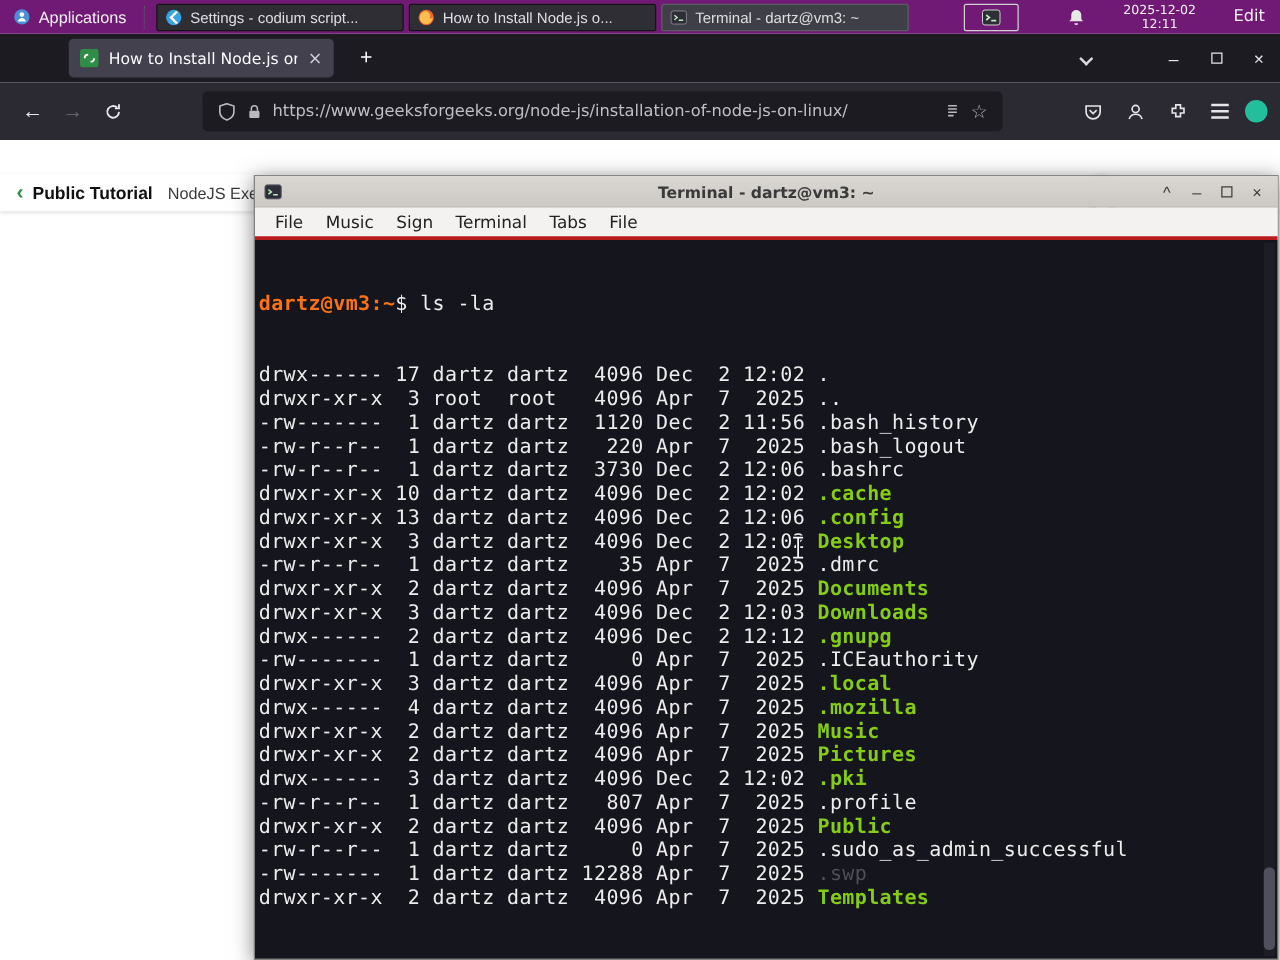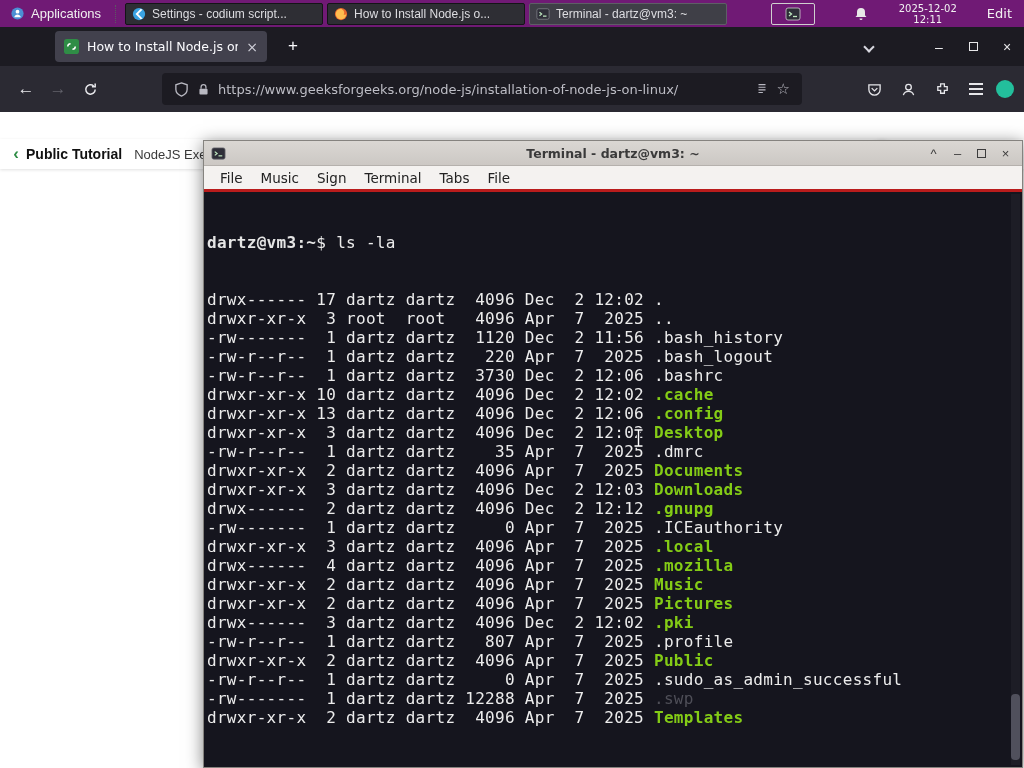--- a/index.html
+++ b/index.html
@@ -84,21 +84,21 @@
   .tb-ctrls { margin-left:auto; display:flex; align-items:center; gap:9px; padding-right:9px; z-index:2; }
   .tb-btn { background:none; border:none; color:#3c3c3c; font-size:13px; width:15px;
             display:flex; align-items:center; justify-content:center; cursor:default; }
   .tb-max { width:9px; height:9px; border:1.5px solid #3c3c3c; display:inline-block; }
   .menubar { height:26px; background:#f4f2f0; border-bottom:3px solid #b91c1c; display:flex;
              align-items:center; padding-left:7px; font-size:13.5px; color:#222; }
   .menu-item { padding:0 9px; cursor:default; }
   .termbody { flex:1; background:#15151e; position:relative; overflow:hidden;
               font-family:"DejaVu Sans Mono", monospace; font-size:16px; line-height:19px;
               letter-spacing:0.3px; color:#ececec; padding:3px 0 0 3px; white-space:pre; }
-  .green { color:#e5e5e5; font-weight:bold;text-align:center; }
+  .green { color:#f97316; font-weight:bold;text-align:center; }
   .n-dir { color:#84cc16; font-weight:bold; }
   .n-dim { color:#4f4f58; }
   .n-plain { color:#ececec; }
   .term-scroll { position:absolute; right:2px; top:2px; bottom:2px; width:9px; background:#1d1d26; }
   .term-thumb { position:absolute; right:0; bottom:5px; width:9px; height:66px;
                 background:#50505c; border-radius:4px; }
 
   .mouse-cursor { position:absolute; left:632px; top:428px; z-index:70; pointer-events:none; }
 </style>
 </head>

